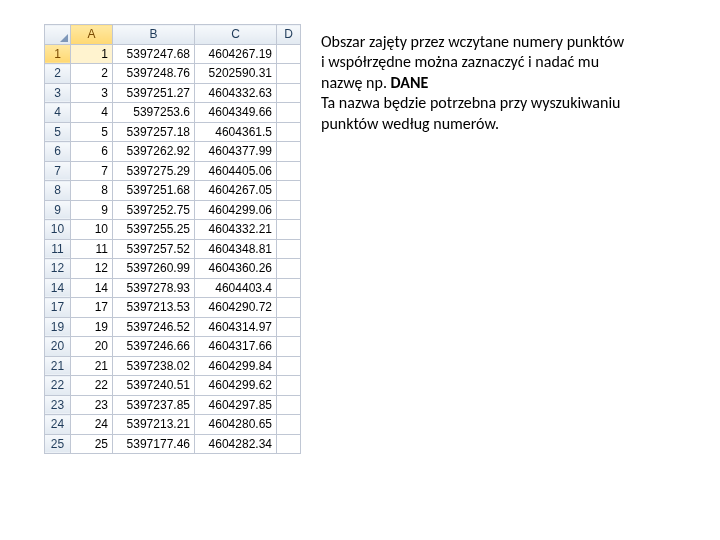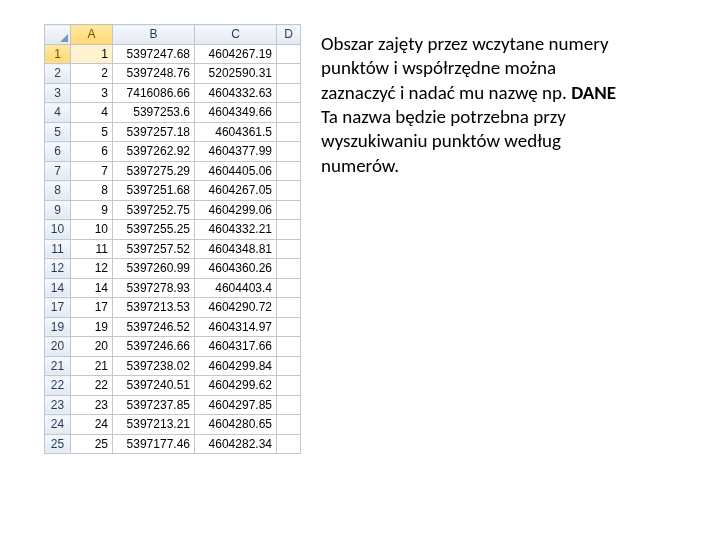--- a/index.html
+++ b/index.html
@@ -61,21 +61,21 @@
   .col-c { width: 82px; }
   .col-d { width: 24px; }
   .selected {
     background: #fff3cf;
   }
   .selrow th.rowhdr, th.selhdr {
     background: linear-gradient(#ffe9a3, #ffd873);
     color: #7a4a00;
   }
   .note {
-    font-size: 19px;
+    font-size: 16px;
     line-height: 1.28;
     color: #000;
     font-family: Calibri, Arial, sans-serif;
     max-width: 310px;
     padding-top: 8px;
   }
   .note b { font-weight: 700; }
 </style>
 </head>
 <body>
@@ -102,21 +102,21 @@
         <tr>
           <th class="rowhdr">2</th>
           <td class="col-a">2</td>
           <td class="col-b">5397248.76</td>
           <td class="col-c">5202590.31</td>
           <td class="col-d"></td>
         </tr>
         <tr>
           <th class="rowhdr">3</th>
           <td class="col-a">3</td>
-          <td class="col-b">7416086.66</td>
+          <td class="col-b">5397251.27</td>
           <td class="col-c">4604332.63</td>
           <td class="col-d"></td>
         </tr>
         <tr>
           <th class="rowhdr">4</th>
           <td class="col-a">4</td>
           <td class="col-b">5397253.6</td>
           <td class="col-c">4604349.66</td>
           <td class="col-d"></td>
         </tr>

